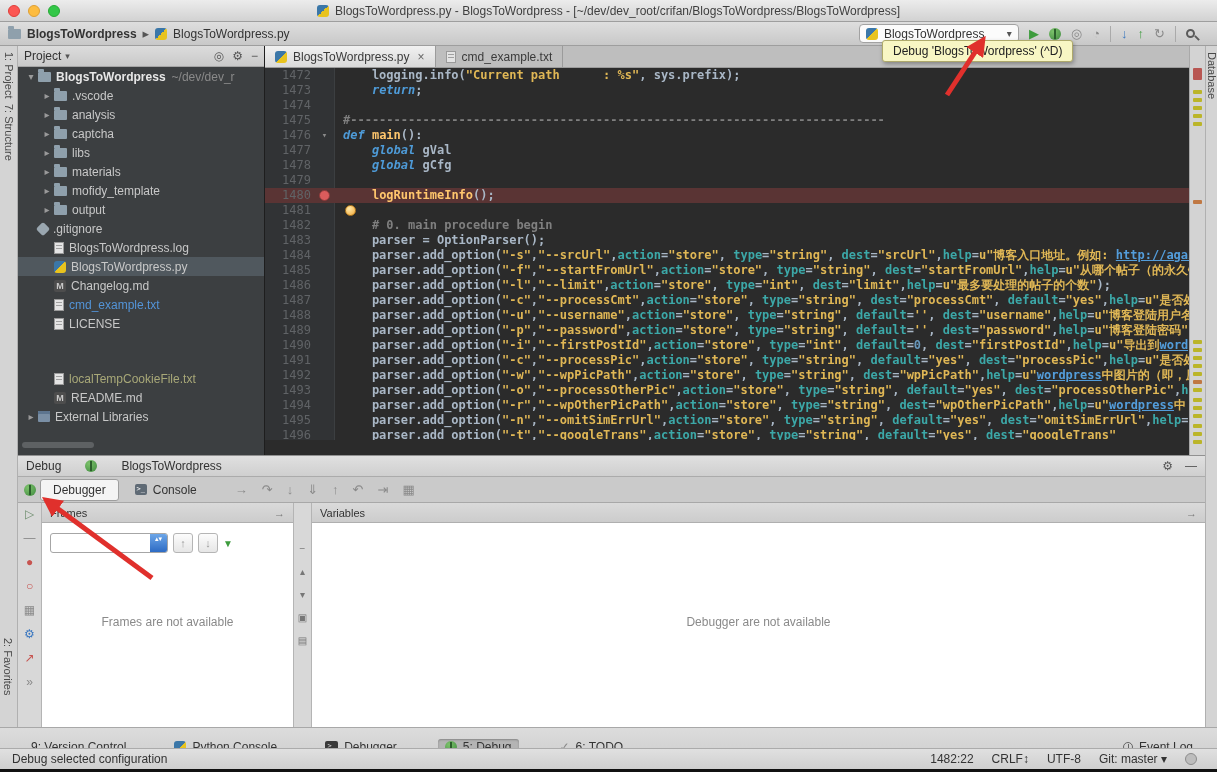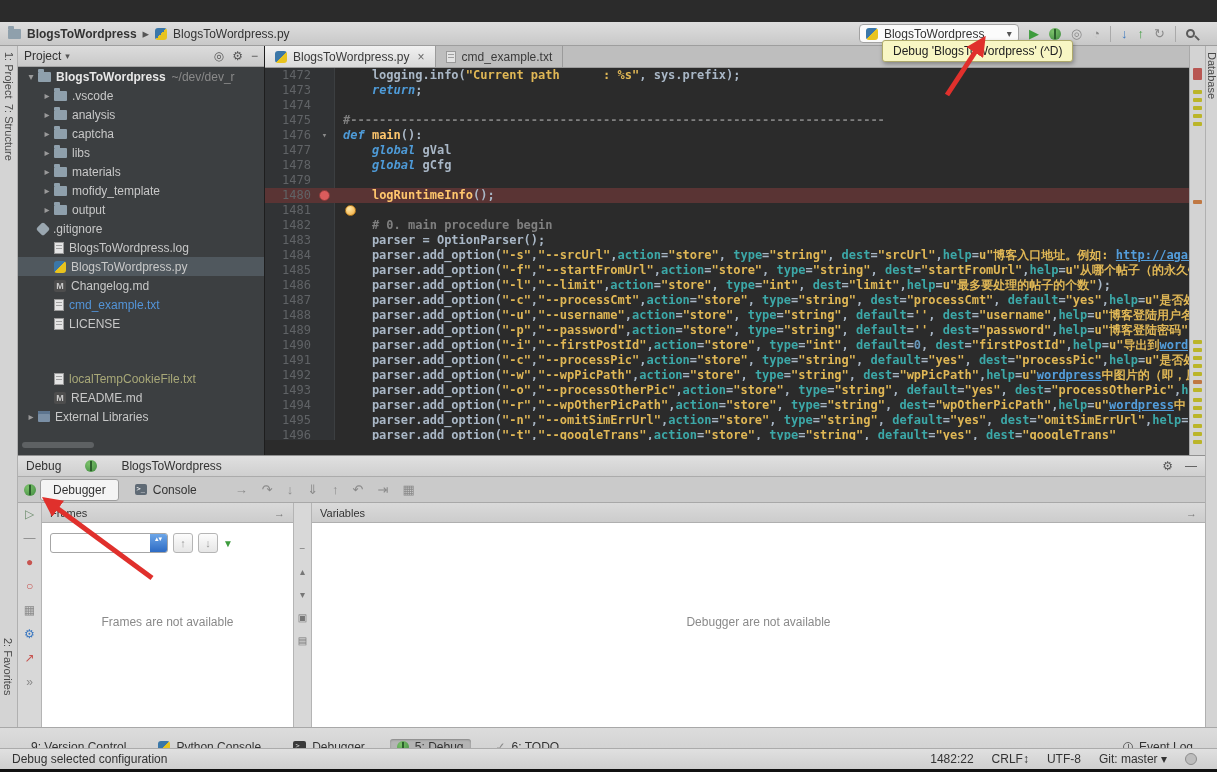--- a/index.html
+++ b/index.html
@@ -164,38 +164,47 @@
     line-height:18px; font-size:11px; }
   .empty-msg { position:absolute; left:0; right:0; top:92px; text-align:center; color:#8A8A8A; }
   #mini-col { flex:0 0 18px; background:#D8D8D8; border-right:1px solid #B4B4B4;
     display:flex; flex-direction:column; align-items:center; gap:12px; padding-top:40px;
     color:#777; font-size:10px; }
   #vars-panel { flex:1; display:flex; flex-direction:column; }
 
   
   #windows-bar { left:0; top:727px; width:1217px; height:38px;
     background:linear-gradient(#DCDCDC,#CCCCCC); border-top:1px solid #A8A8A8;
-    display:flex; align-items:center; gap:18px; padding:0 24px; color:#333; }
+    display:flex; align-items:center; gap:34px; padding:0 24px; color:#333; }
   .wb-item { display:flex; align-items:center; gap:6px; padding:1px 7px; border-radius:3px; }
   .wb-item.active { background:#B4B4B4; box-shadow:inset 0 1px 2px rgba(0,0,0,.25); }
   #wb-right { margin-left:auto; display:flex; align-items:center; gap:6px; }
   #status-bar { left:0; top:748px; width:1217px; height:21px;
     background:linear-gradient(#E0E0E0,#CFCFCF); border-top:1px solid #ABABAB;
     display:flex; align-items:center; padding:8px 12px; color:#333; }
   #status-right { margin-left:auto; display:flex; align-items:center; gap:18px; margin-right:8px; }
   #bottom-strip { left:0; top:769px; width:1217px; height:3px; background:#111; }
 
   
   #overlay { position:absolute; left:0; top:0; z-index:60; pointer-events:none; }
 </style>
 </head>
 <body>
 
 <div id="app">
 
+  <div id="titlebar" class="abs">
+    <span class="traffic t-red"></span>
+    <span class="traffic t-yellow"></span>
+    <span class="traffic t-green"></span>
+    <div id="title-text">
+      <span class="ic ic-py"></span>
+      <span>BlogsToWordpress.py - BlogsToWordpress - [~/dev/dev_root/crifan/BlogsToWordpress/BlogsToWordpress]</span>
+    </div>
+  </div>
 
   <div id="toolbar" class="abs">
     <div class="nav-left">
       <span class="ic ic-folder"></span>
       <b>BlogsToWordpress</b>
       <span class="tb-icon">▸</span>
       <span class="ic ic-py"></span>
       <span>BlogsToWordpress.py</span>
     </div>
     <div class="spacer"></div>

